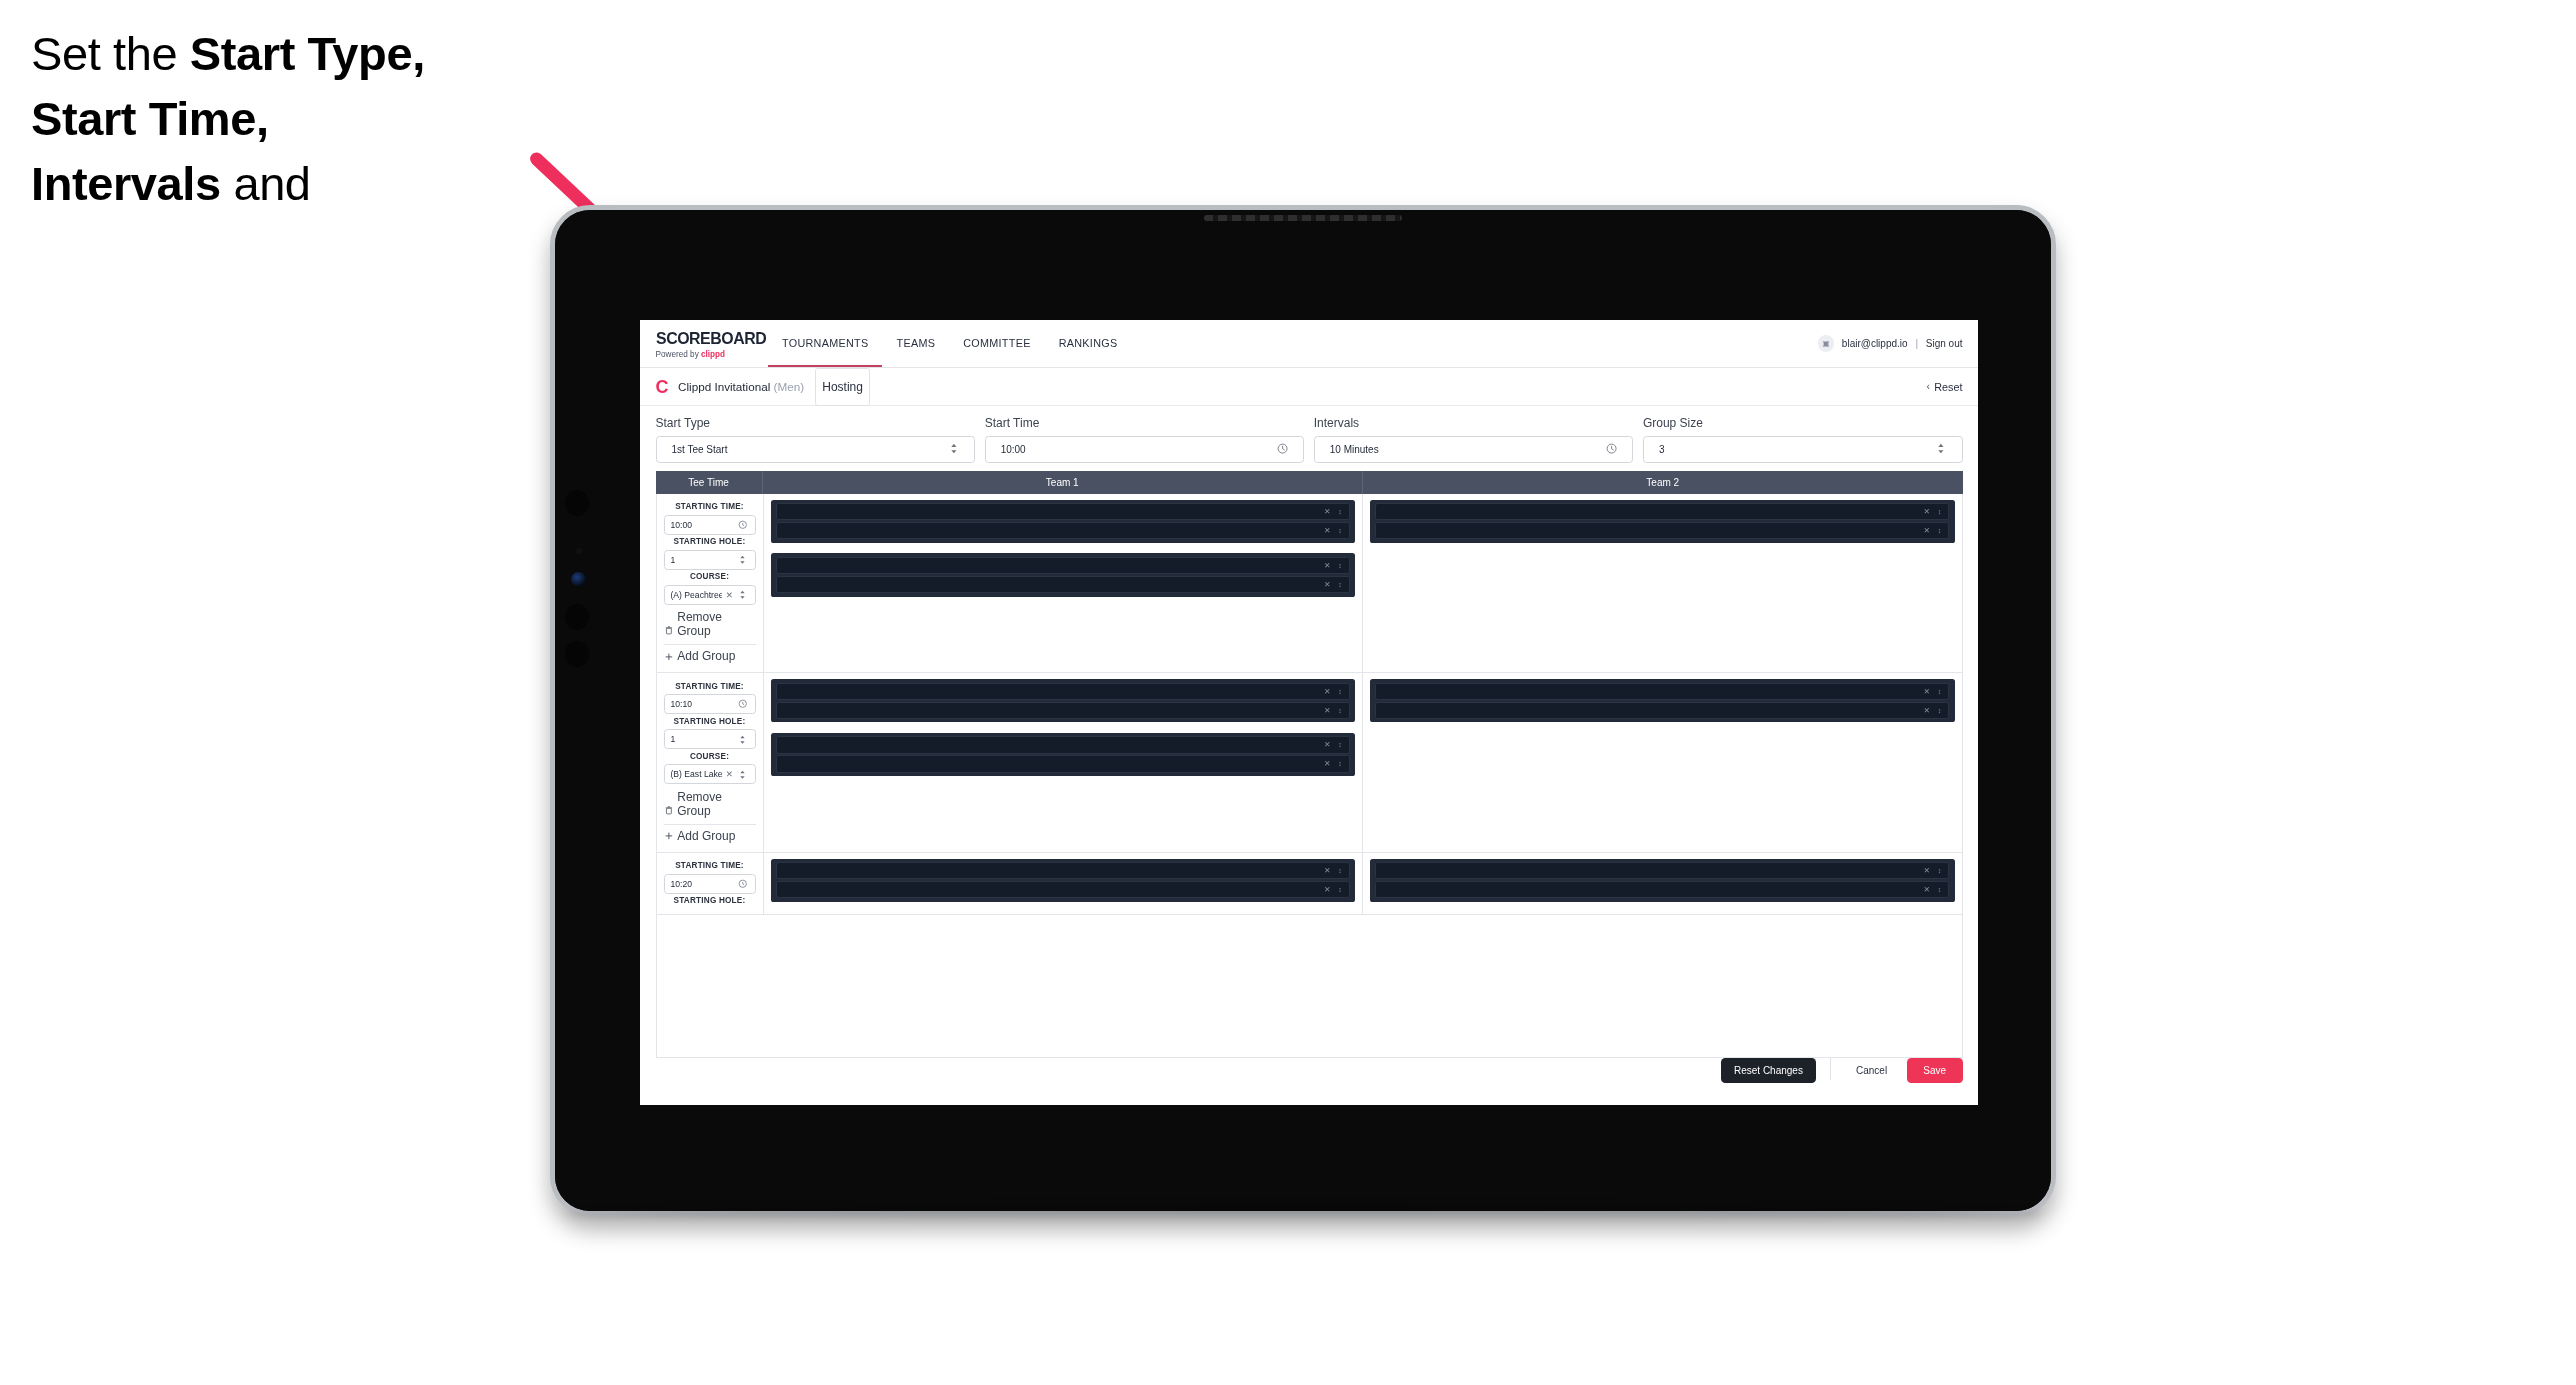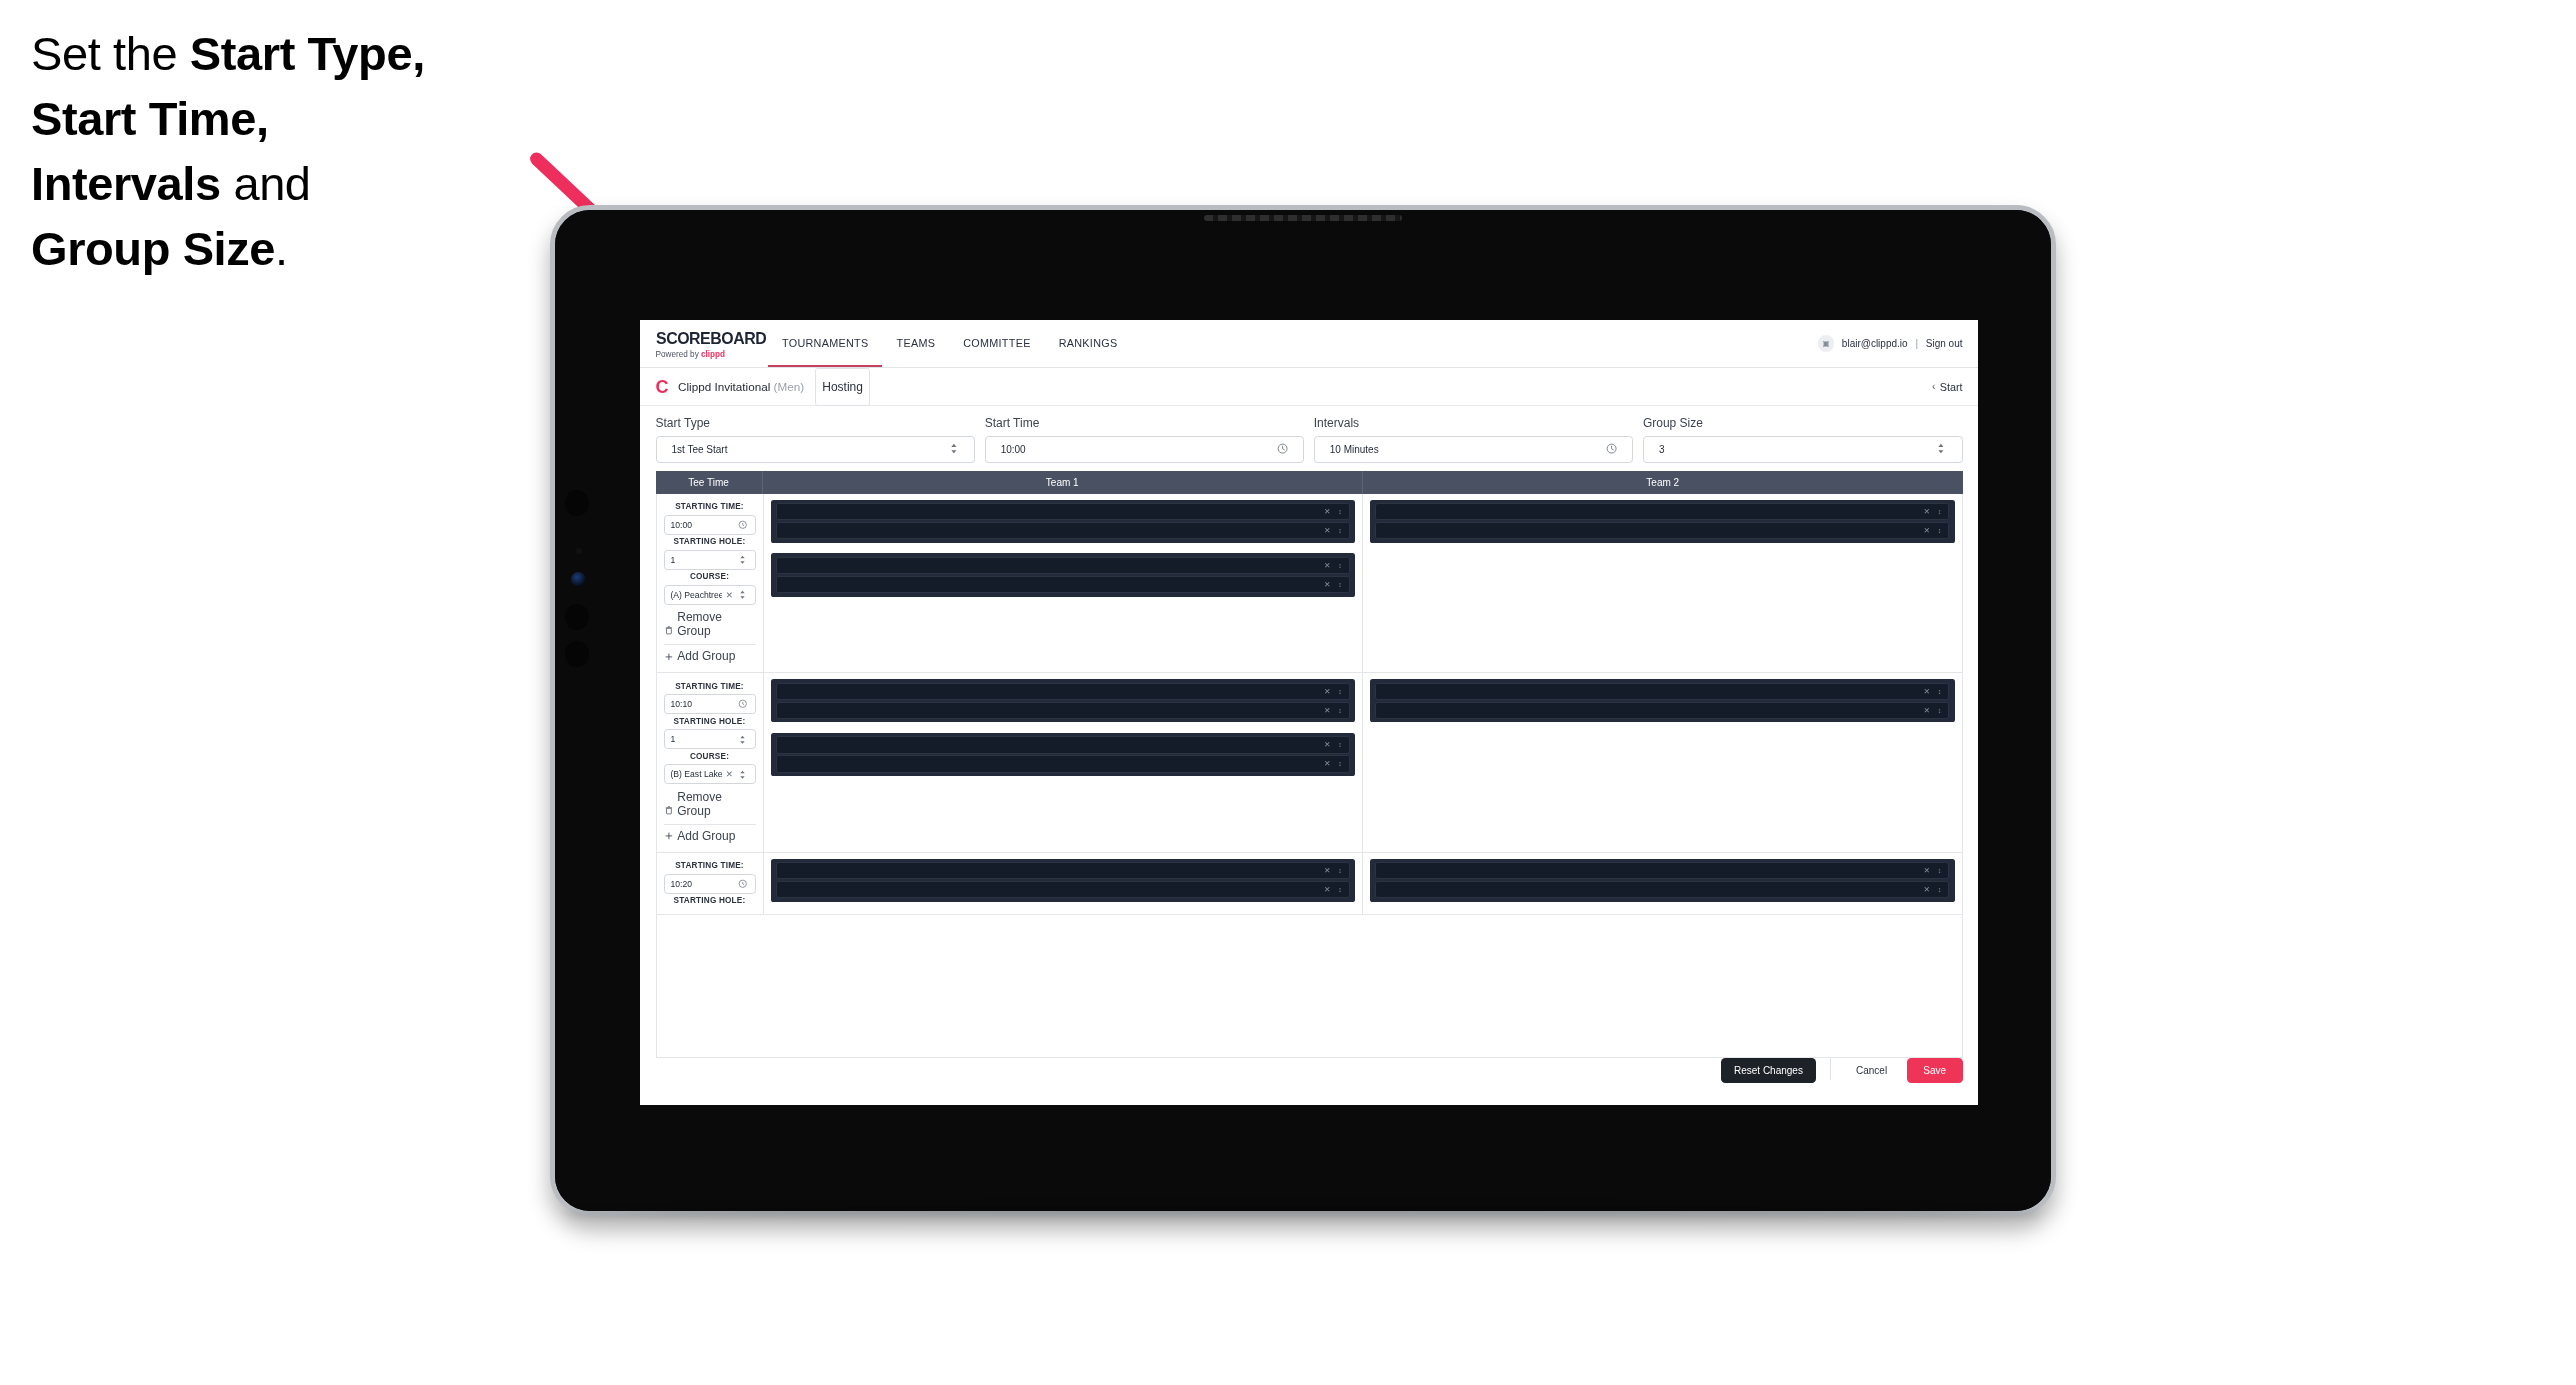--- a/index.html
+++ b/index.html
@@ -146,23 +146,20 @@
   <div class="caption">
     <div>
       <span class="n">Set the </span><span class="b">Start Type,</span>
     </div>
     <div>
       <span class="b">Start Time,</span>
     </div>
     <div>
       <span class="b">Intervals</span><span class="n"> and</span>
     </div>
-    <div>
-      <span class="b">Group Size</span><span class="n">.</span>
-    </div>
   </div>
 
   <svg class="arrow" viewBox="0 0 480 420">
     <line x1="62" y1="44" x2="372" y2="336" stroke="#ee2e5c" stroke-width="15" stroke-linecap="round"></line>
     <polygon points="400,372 318,344 362,300" fill="#ee2e5c"></polygon>
   </svg>
 
   <div class="tablet">
     <div class="tablet-inner">
       <div class="speaker-grill"></div>
@@ -192,21 +189,21 @@
             <span class="signout">Sign out</span>
           </div>
         </div>
 
         <div class="tbar">
           <div class="tlogo">C</div>
           <div class="tname"><span>Clippd Invitational</span> <span class="muted">(Men)</span></div>
           <div class="chip">Hosting</div>
           <div class="back">
             <span class="chev">‹</span>
-            <span>Start</span>
+            <span>Reset</span>
           </div>
         </div>
 
         <div class="filters">
           <div class="field">
             <div class="field-label">Start Type</div>
             <div class="field-ctl">
               <span class="val">1st Tee Start</span>
               <span class="ic">
                 <svg width="7.8" height="11.2" viewBox="0 0 9 13">

